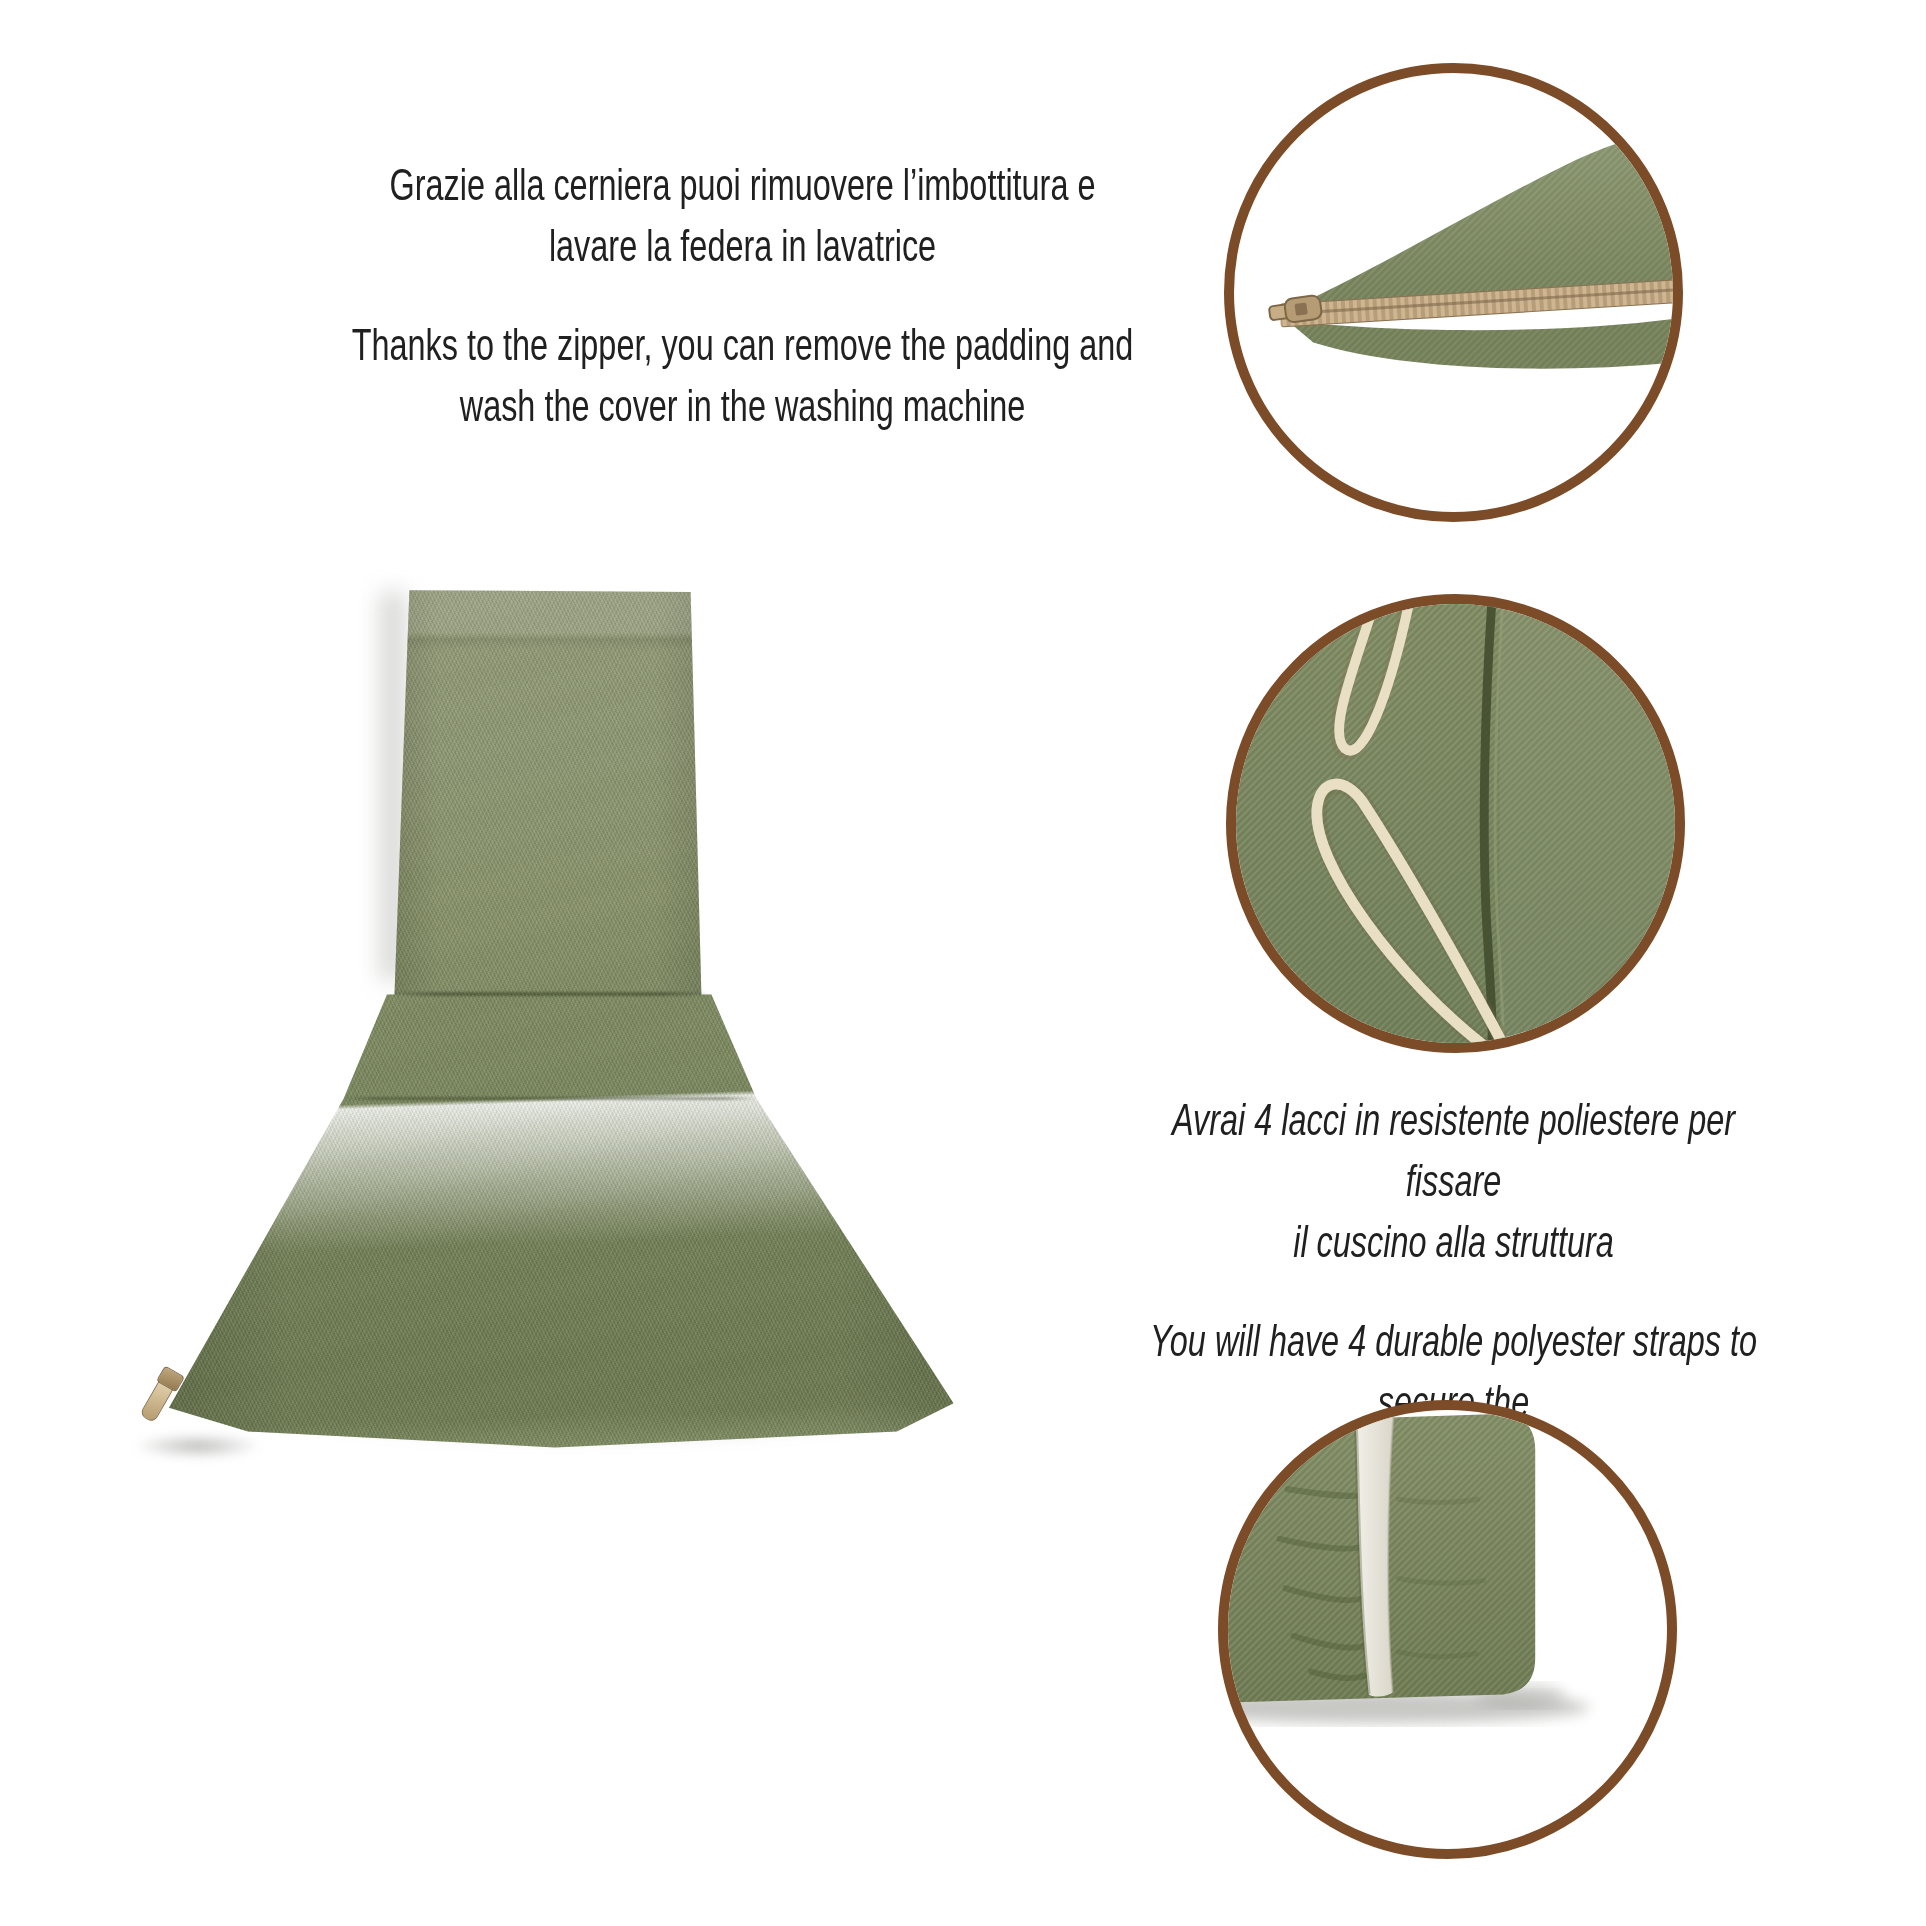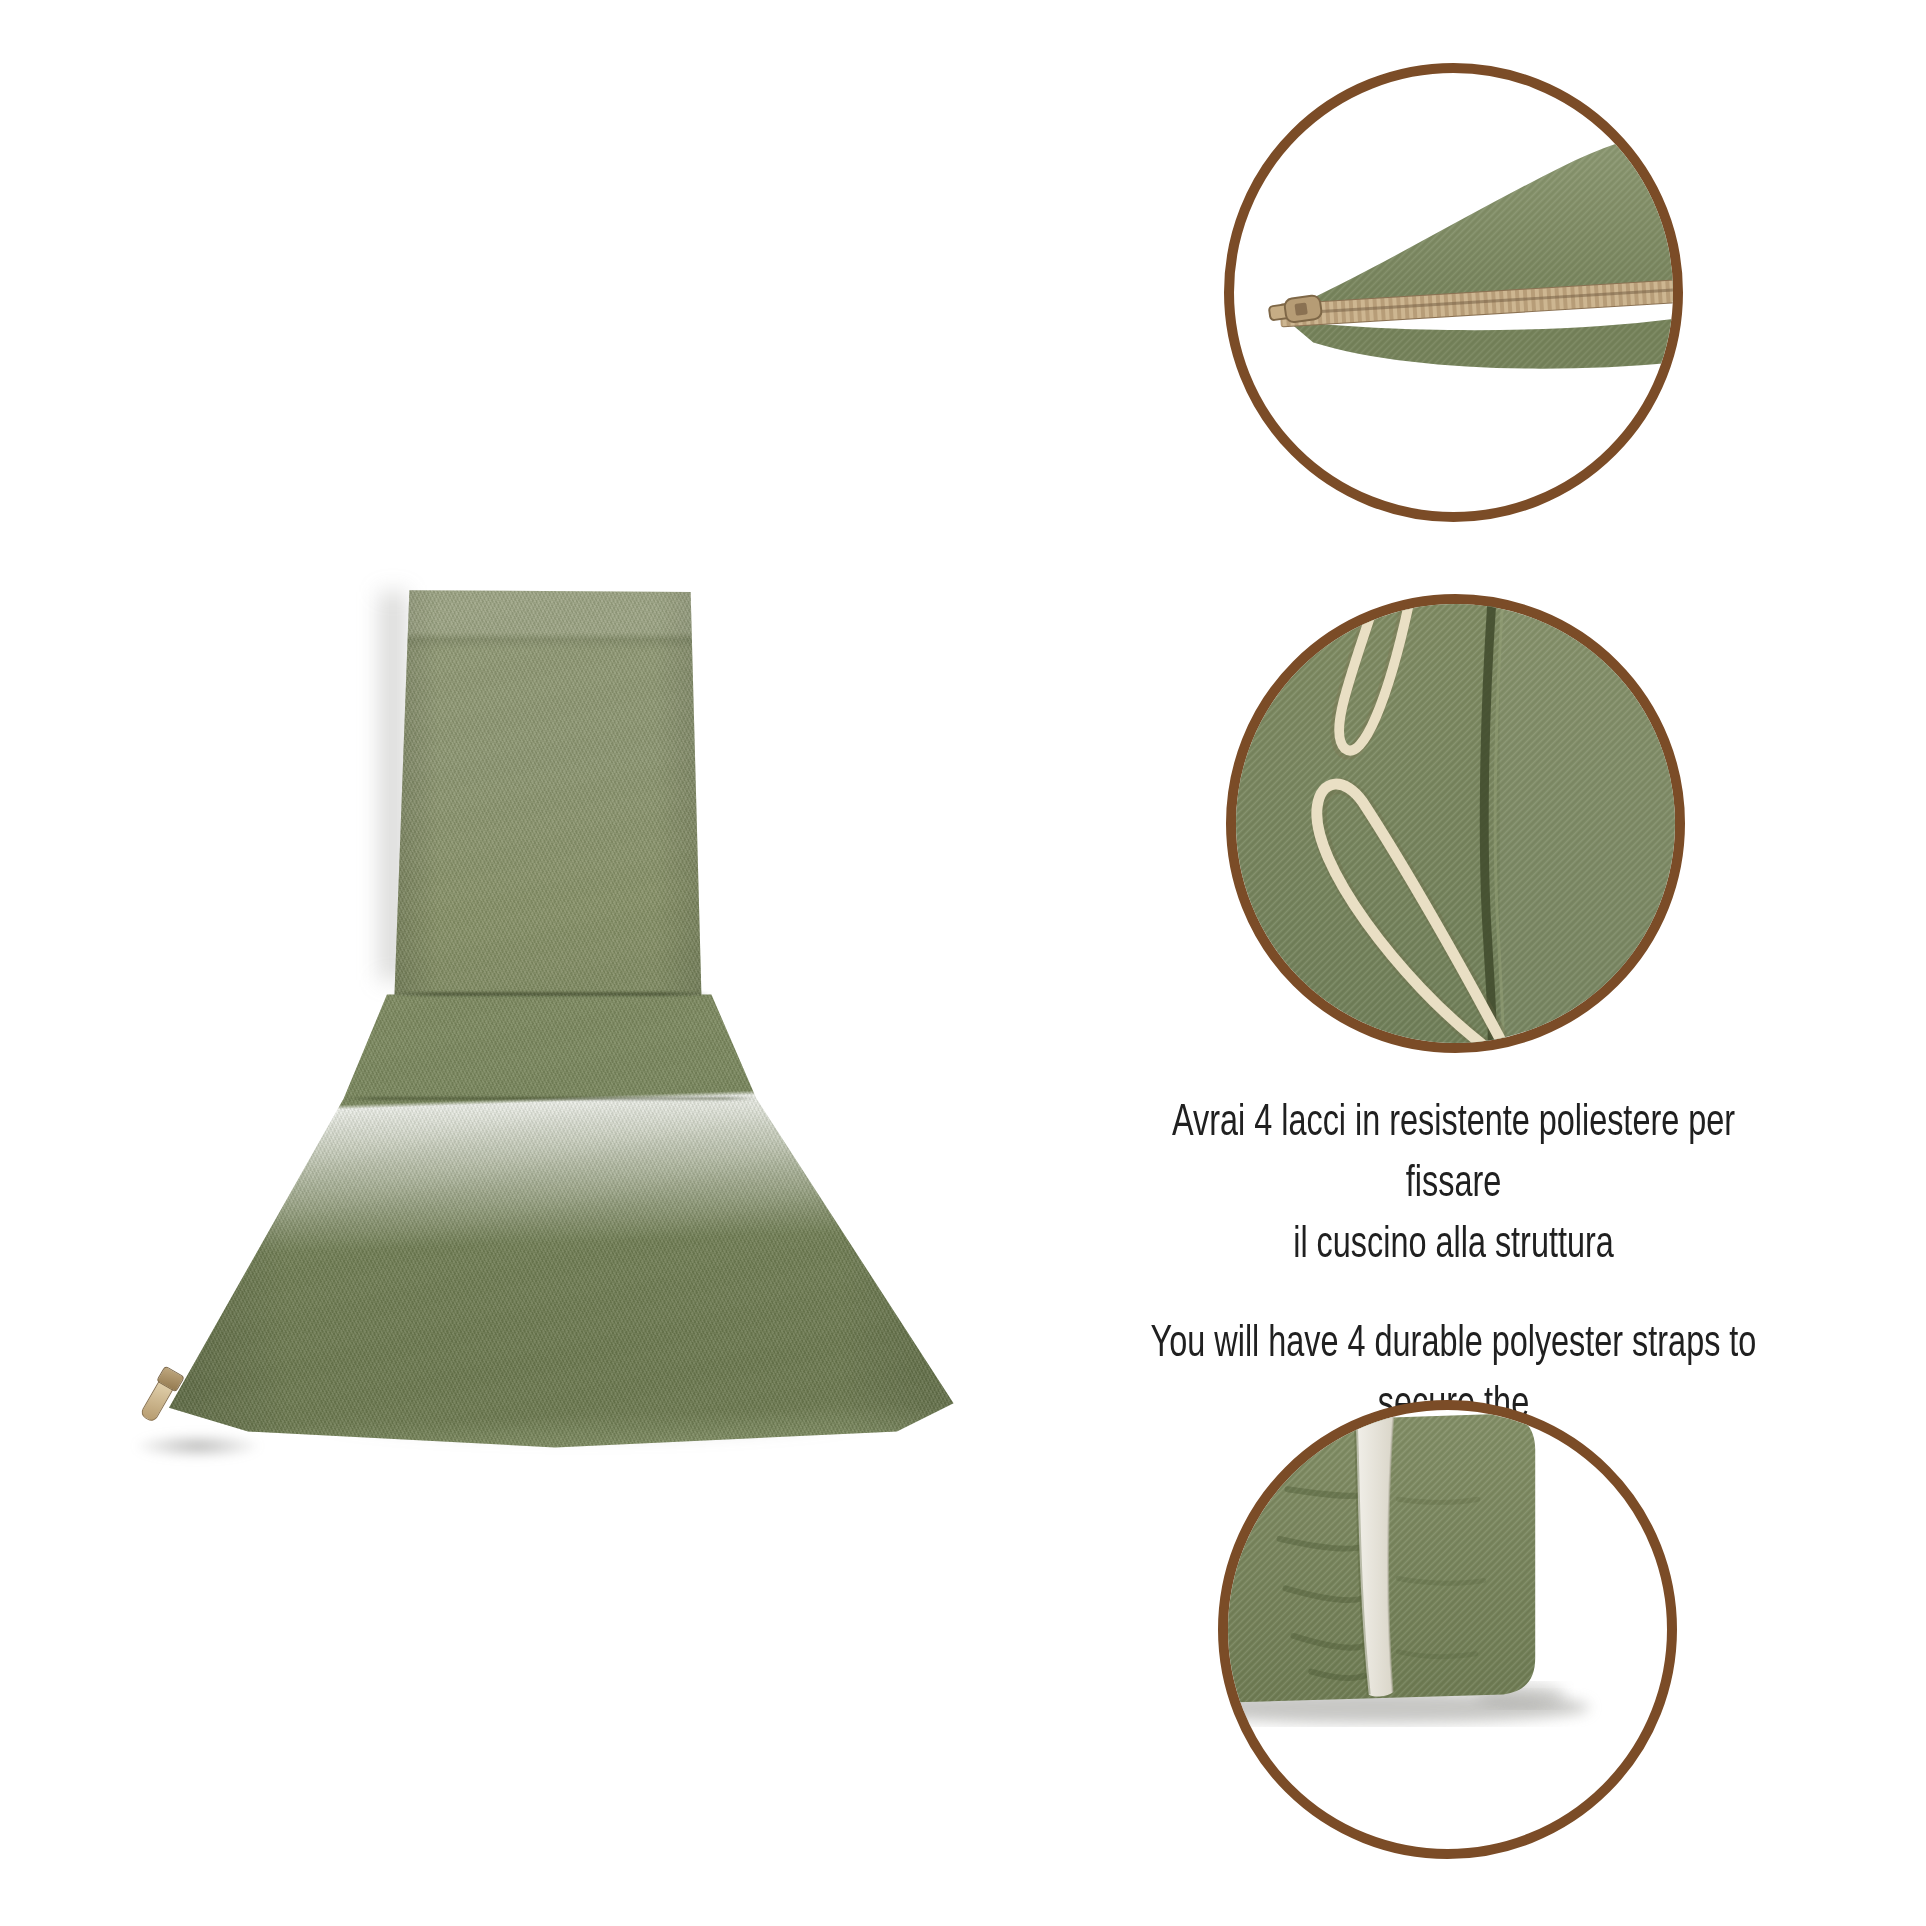--- a/index.html
+++ b/index.html
@@ -8,21 +8,21 @@
     overflow:hidden;font-family:"Liberation Sans", sans-serif;color:#202020;
   }
   
   .textblock{position:absolute;text-align:center;}
   .textblock p{
     margin:0;white-space:pre-line;font-size:45px;line-height:61px;
     font-weight:400;letter-spacing:0px;transform:scaleX(0.72);transform-origin:50% 50%;
   }
   .textblock p.it{margin-bottom:38px;}
   .tb1{left:188px;top:154px;width:1109px;}
-  .tb2{left:998px;top:1089px;width:911px;}
+  .tb2{left:998px;top:1089px;width:911px;font-style:italic;}
   .tb3{left:129px;top:1494px;width:1109px;}
 
   
   .circle{
     position:absolute;width:459px;height:459px;box-sizing:border-box;
     border:10px solid #7b4c27;border-radius:50%;overflow:hidden;background:#fff;
   }
   .circle svg{display:block;width:440px;height:440px;}
   .c1{left:1224px;top:63px;}
   .c2{left:1226px;top:594px;}
@@ -120,20 +120,26 @@
       <line x1="3" y1="0" x2="3" y2="5" stroke="rgba(20,30,10,0.10)" stroke-width="1.3"></line>
     </pattern>
     <filter id="soft">
         <feGaussianBlur stdDeviation="7"></feGaussianBlur>
       </filter>
   </defs>
 </svg>
 
 <div class="canvas">
 
+  <section class="textblock tb1">
+    <p class="it">Grazie alla cerniera puoi rimuovere l’imbottitura e
+lavare la federa in lavatrice</p>
+    <p class="en">Thanks to the zipper, you can remove the padding and
+wash the cover in the washing machine</p>
+  </section>
 
   <section class="textblock tb2">
     <p class="it">Avrai 4 lacci in resistente poliestere per fissare
 il cuscino alla struttura</p>
     <p class="en">You will have 4 durable polyester straps to secure the
 cushion to the frame</p>
   </section>
 
 
   <div class="cushion">

